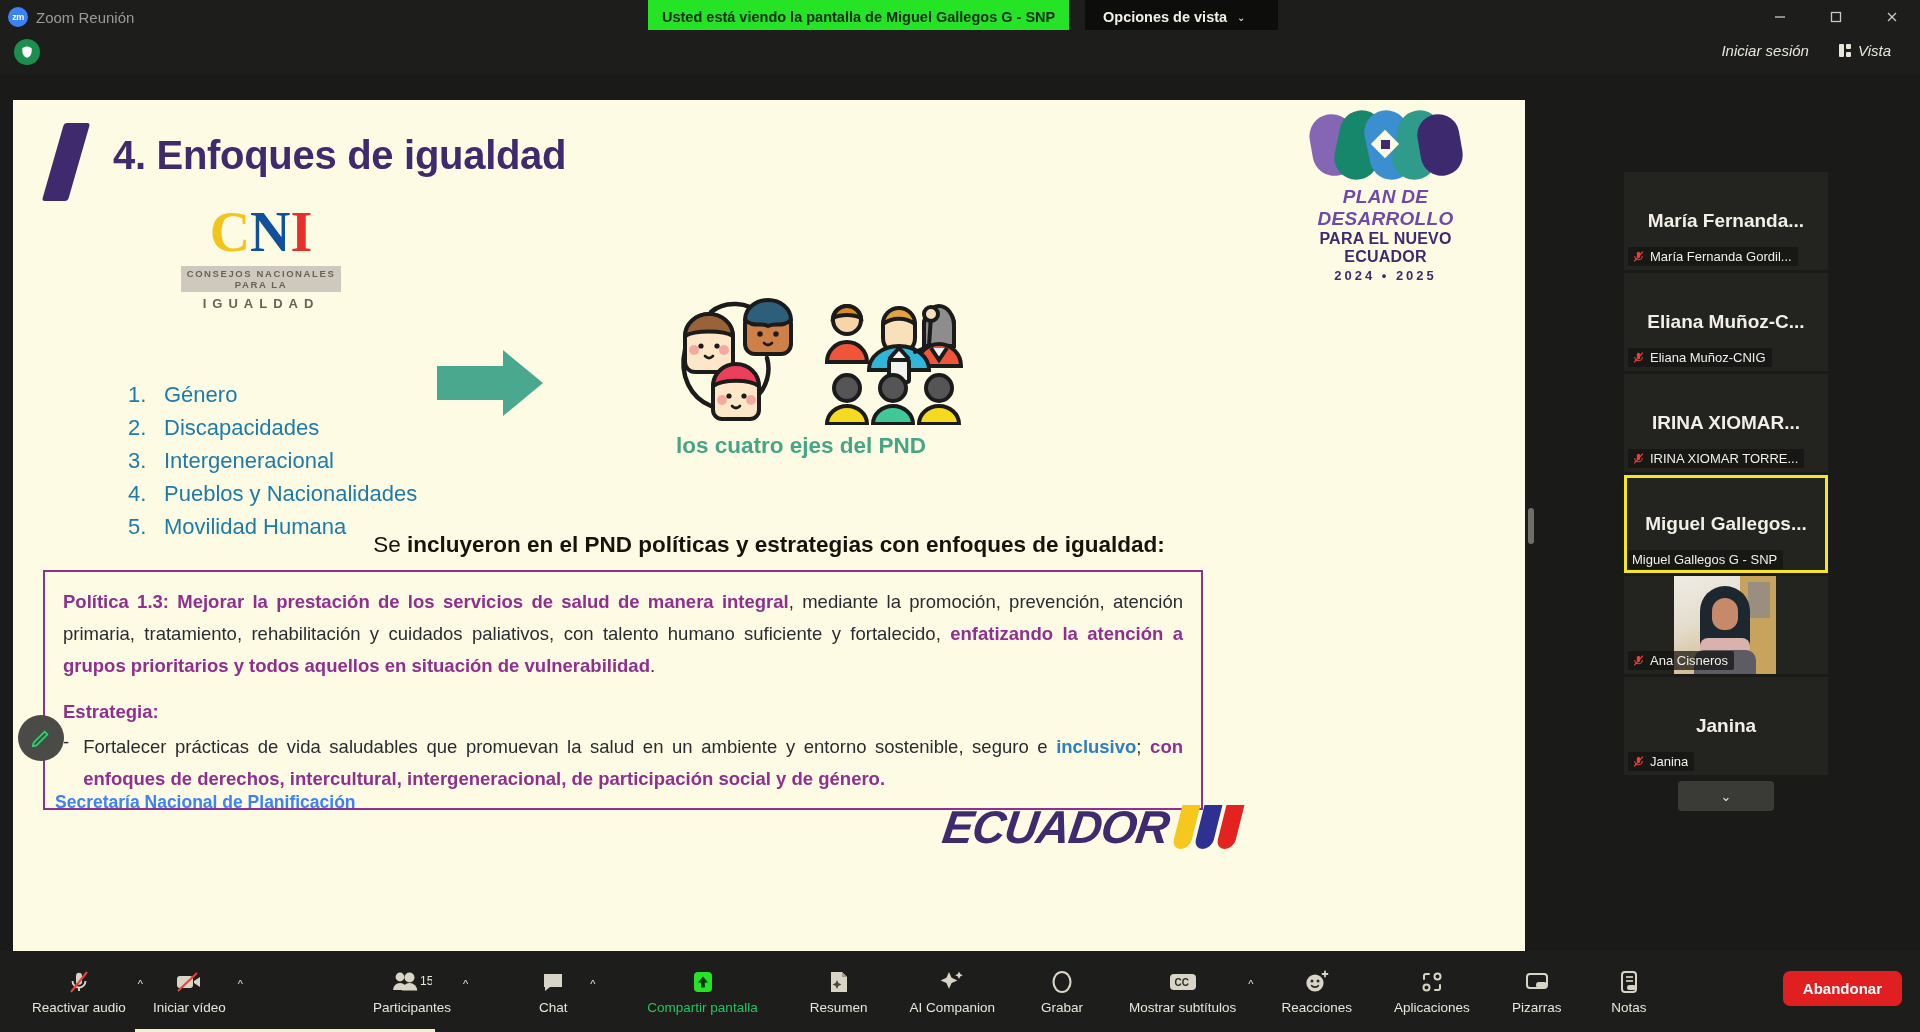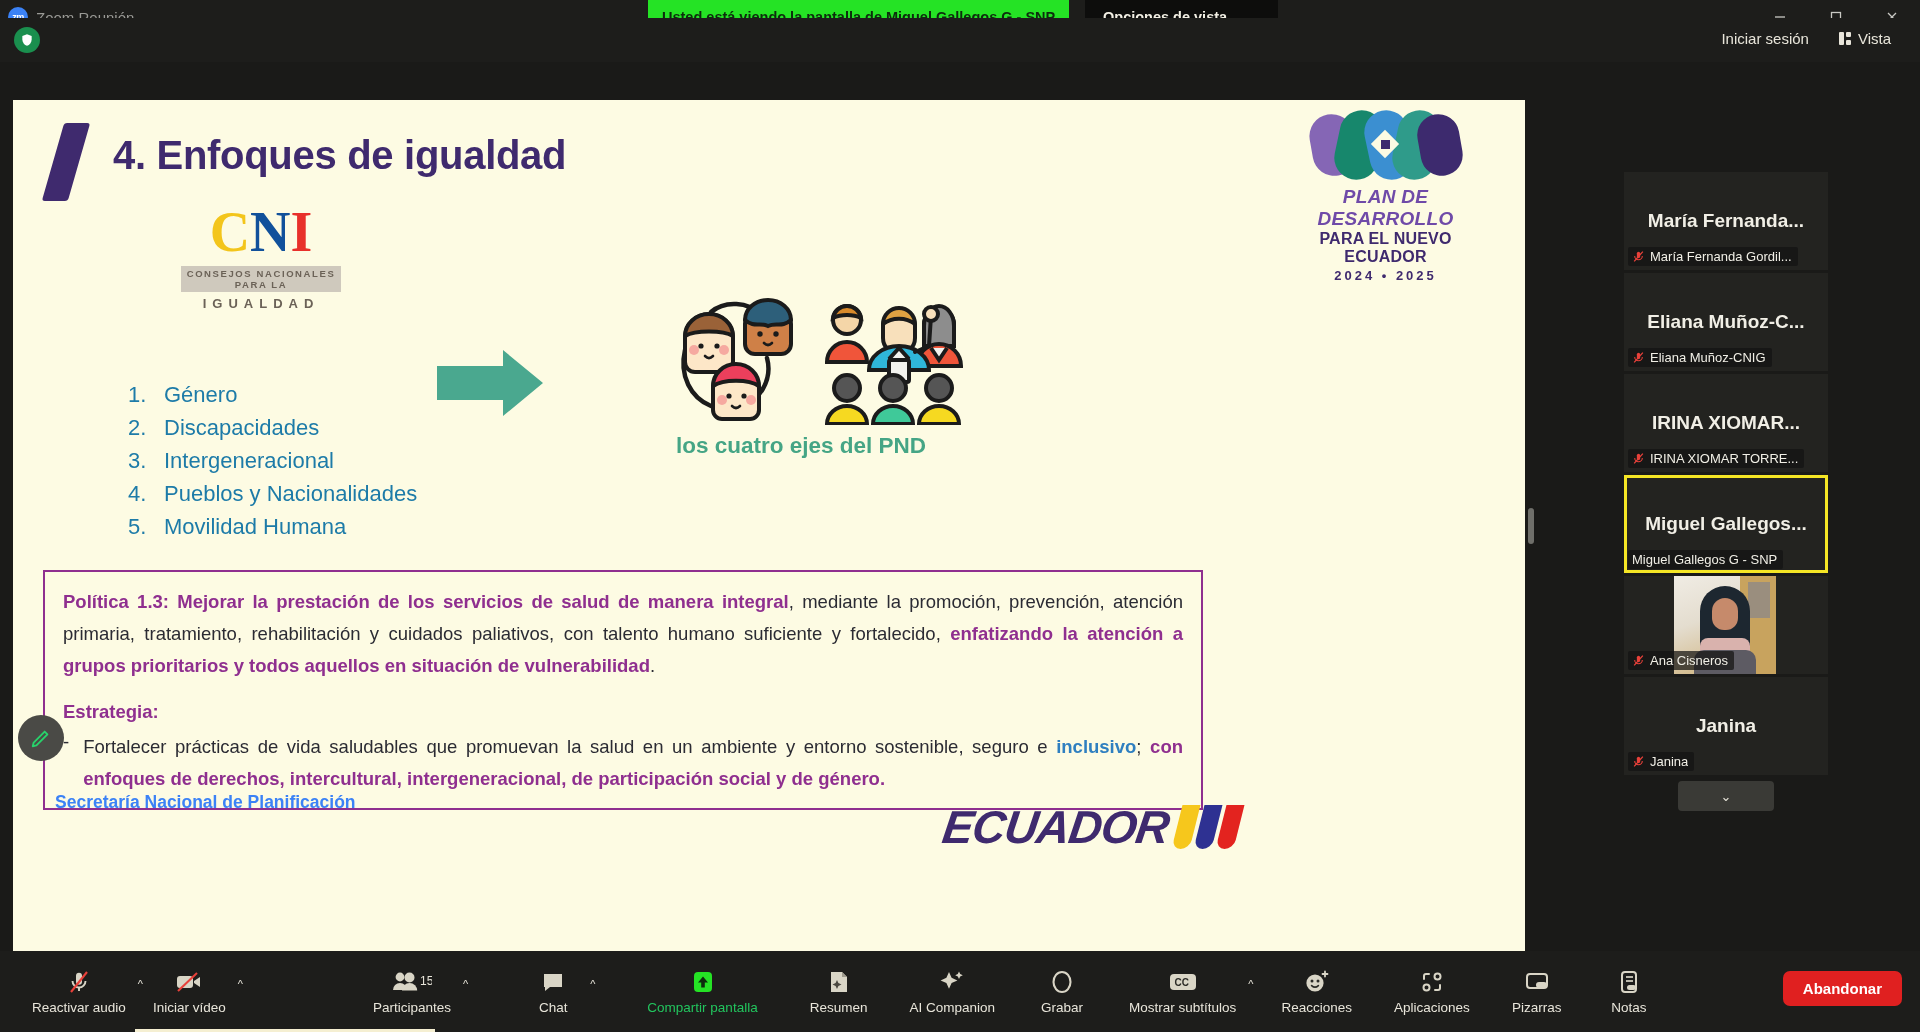--- a/index.html
+++ b/index.html
@@ -44,22 +44,23 @@
     display: flex; align-items: center;
   }
   .win-btn {
     width: 56px; height: 34px; display: flex;
     align-items: center; justify-content: center;
     color: #c9c9c4; font-size: 15px;
   }
 
   
   .topbar2 {
-    position: absolute; top: 18px; left: 0; width: 1920px; height: 44px;
+    position: absolute; top: 30px; left: 0; width: 1920px; height: 44px;
     background: #1d1d1b;
+    font-style: italic;
   }
   .shield {
     position: absolute; left: 14px; top: 9px;
     width: 26px; height: 26px; border-radius: 50%;
     background: #1a8f4e; display: flex; align-items: center; justify-content: center;
   }
   .shield svg { width: 14px; height: 14px; }
   .tb-right {
     position: absolute; right: 18px; top: 7px;
     display: flex; align-items: center; gap: 8px;
@@ -457,20 +458,23 @@
           <circle cx="116" cy="98" r="13" fill="#555"></circle>
           <path d="M96 134 a20 18 0 0 1 40 0z" fill="#f6d921"></path>
         </g>
       </svg>
     </div>
 
     <div class="teal-text">
       <div>los cuatro ejes del PND</div>
     </div>
 
+    <div class="incl-line">
+      <span>Se </span><b>incluyeron en el PND políticas y estrategias con enfoques de igualdad:</b>
+    </div>
 
     <div class="policy-box">
       <div class="pol-p">
         <span class="mag">Política 1.3: Mejorar la prestación de los servicios de salud de manera integral</span><span>, mediante la promoción, prevención, atención primaria, tratamiento, rehabilitación y cuidados paliativos, con talento humano suficiente y fortalecido, </span><span class="mag">enfatizando la atención a grupos prioritarios y todos aquellos en situación de vulnerabilidad</span><span>.</span>
       </div>
       <div class="estrategia">Estrategia:</div>
       <div class="estr-row">
         <span class="estr-dash">-</span>
         <span class="estr-txt"><span>Fortalecer prácticas de vida saludables que promuevan la salud en un ambiente y entorno sostenible, seguro e </span><span class="blue-i mag">inclusivo</span><span>; </span><span class="mag">con enfoques de derechos, intercultural, intergeneracional, de participación social y de género.</span></span>
       </div>

